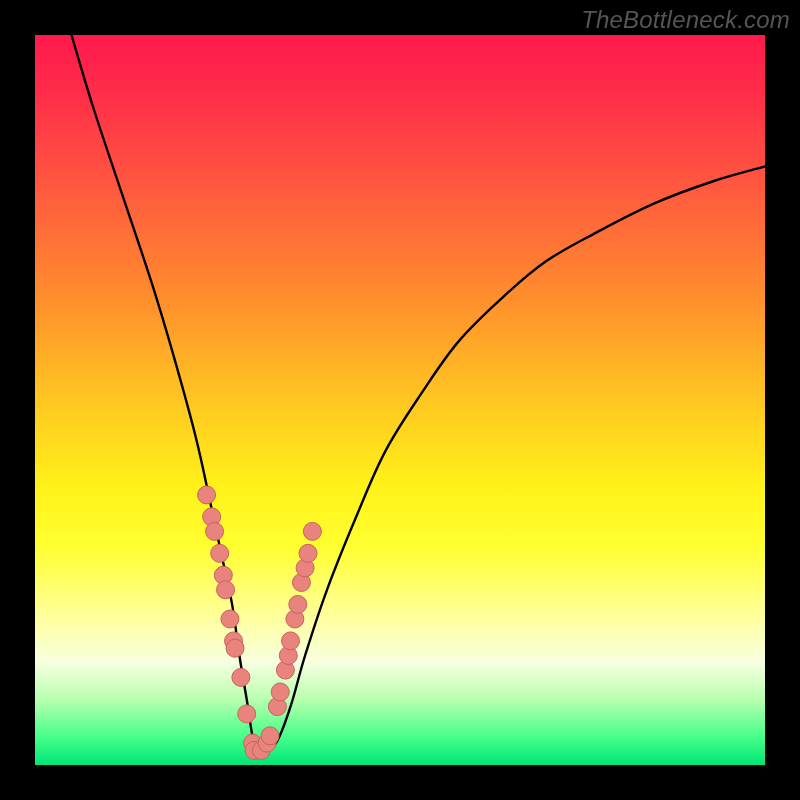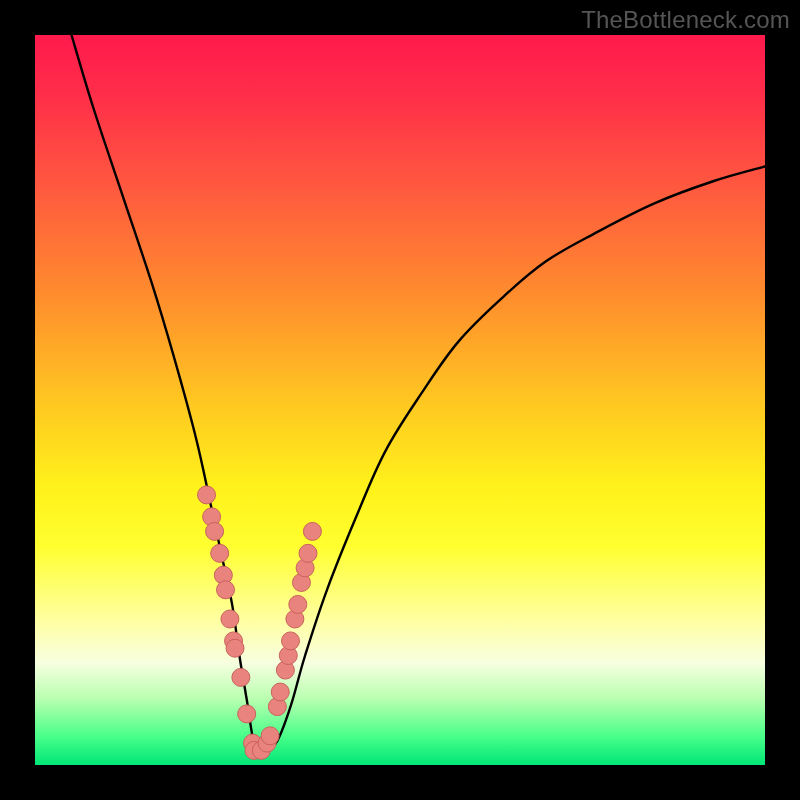--- a/index.html
+++ b/index.html
@@ -30,20 +30,21 @@
   .watermark {
     position: absolute;
     top: 6px;
     right: 10px;
     color: #555;
     font-size: 24px;
     font-weight: 500;
     letter-spacing: 0.2px;
     z-index: 10;
     user-select: none;
+    font-style: italic;
   }
   svg {
     display: block;
   }
 </style>
 </head>
 <body>
 
 <div class="frame">
 

